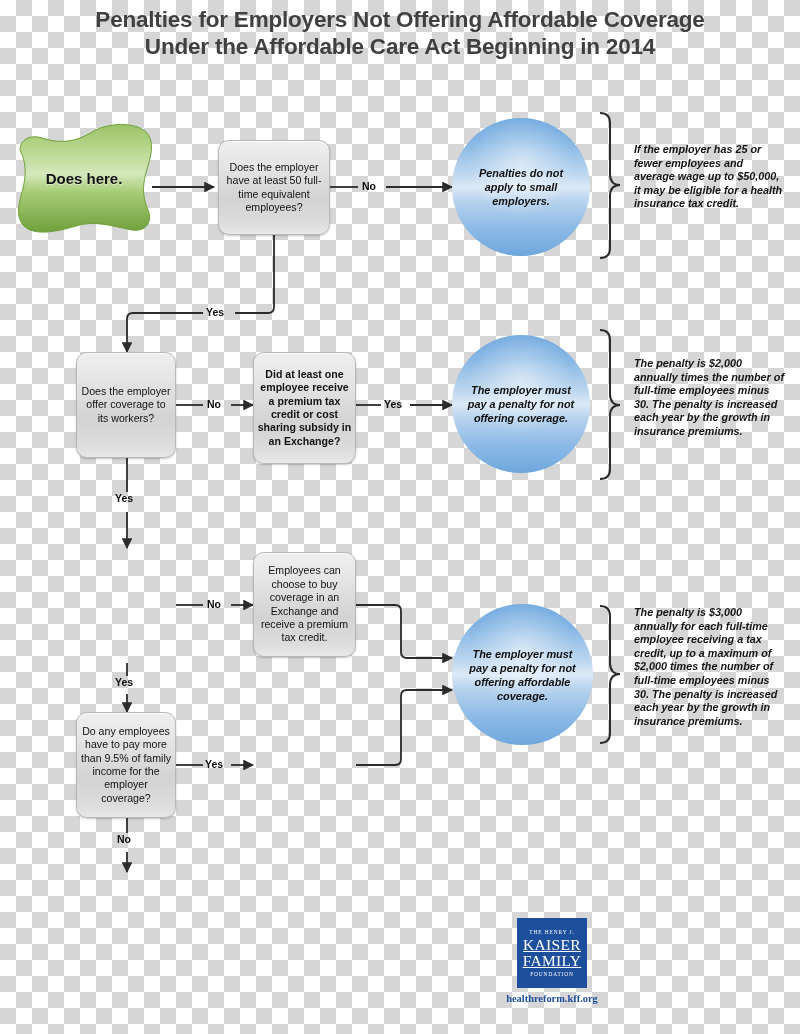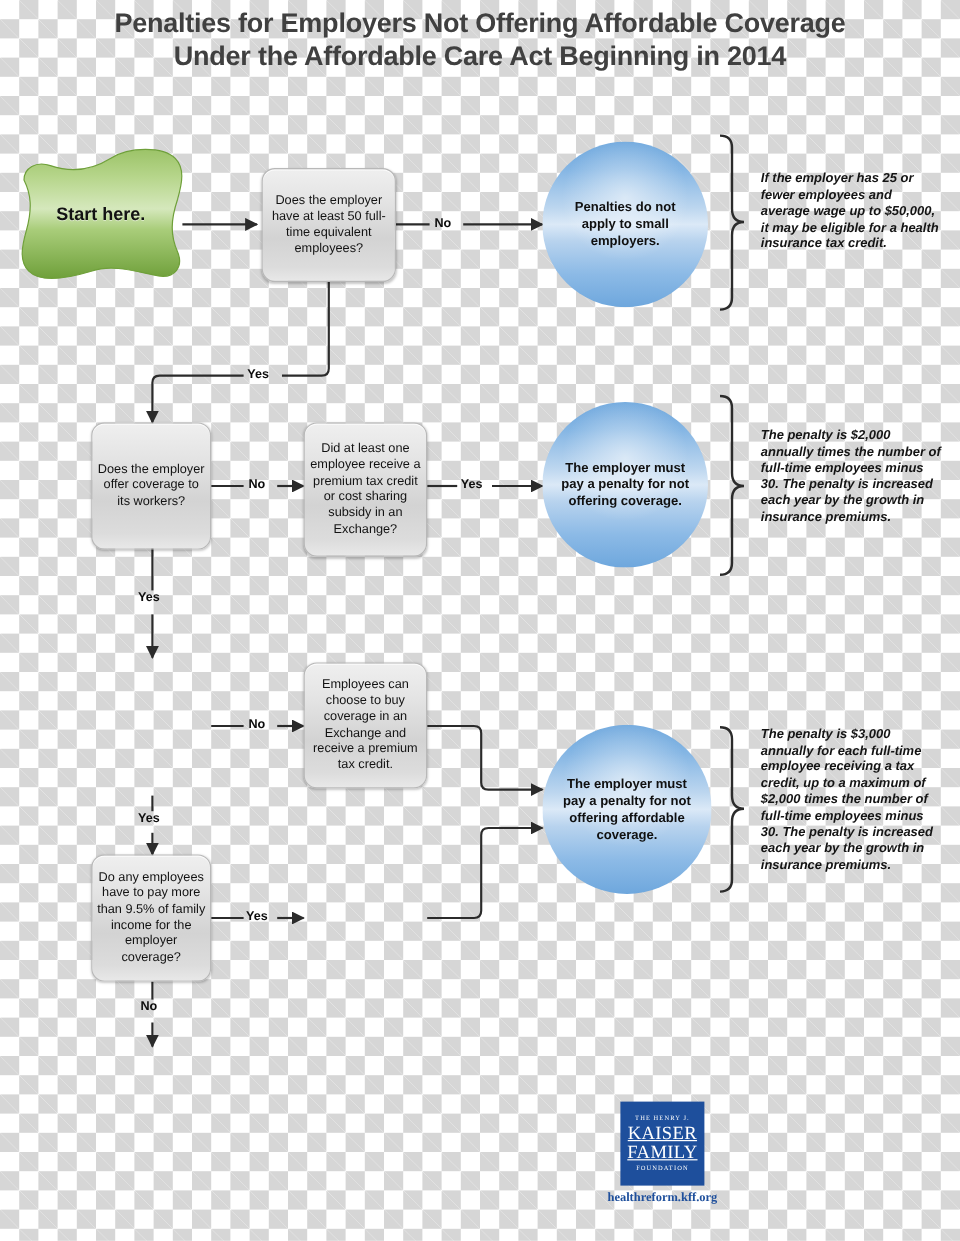--- a/index.html
+++ b/index.html
@@ -100,20 +100,21 @@
     display: flex;
     align-items: center;
     justify-content: flex-end;
     text-align: center;
     color: #101010;
     font-weight: bold;
     font-size: 10.9px;
     line-height: 14px;
     padding: 0 12px;
     box-sizing: border-box;
+    font-style: italic;
   }
   .circle span { display: block; }
 
   
   .edge-label {
     position: absolute;
     font-weight: bold;
     font-size: 10.5px;
     color: #0d0d0d;
     background: rgba(255,255,255,0.0);
@@ -243,31 +244,31 @@
              C 52 22, 68 20, 84 10
              C 100 0, 128 0, 138 10
              C 146 18, 144 30, 140 44
              C 134 62, 134 74, 140 88
              C 145 100, 138 110, 124 108
              C 104 104, 86 98, 68 104
              C 48 110, 26 114, 16 104
              C 8 96, 10 84, 14 70
              C 19 52, 18 40, 12 28 Z" fill="url(#greenGrad)" stroke="#6fa03a" stroke-width="1"></path>
   </svg>
-  <div id="start-label">Start here.</div>
+  <div id="start-label">Does here.</div>
 
   <div class="node-box" style="left:218px; top:140px; width:112px; height:95px;">
     <span>Does the employer have at least 50 full-time equivalent employees?</span>
   </div>
 
   <div class="node-box" style="left:76px; top:352px; width:100px; height:106px;">
     <span>Does the employer offer coverage to its workers?</span>
   </div>
 
-  <div class="node-box" style="left:253px; top:352px; width:103px; height:112px;">
+  <div class="node-box" style="left:253px; top:352px; width:103px; height:112px;font-weight:bold;">
     <span>Did at least one employee receive a premium tax credit or cost sharing subsidy in an Exchange?</span>
   </div>
 
 
   <div class="node-box" style="left:253px; top:552px; width:103px; height:105px;">
     <span>Employees can choose to buy coverage in an Exchange and receive a premium tax credit.</span>
   </div>
 
   <div class="node-box" style="left:76px; top:712px; width:100px; height:106px;">
     <span>Do any employees have to pay more than 9.5% of family income for the employer coverage?</span>

